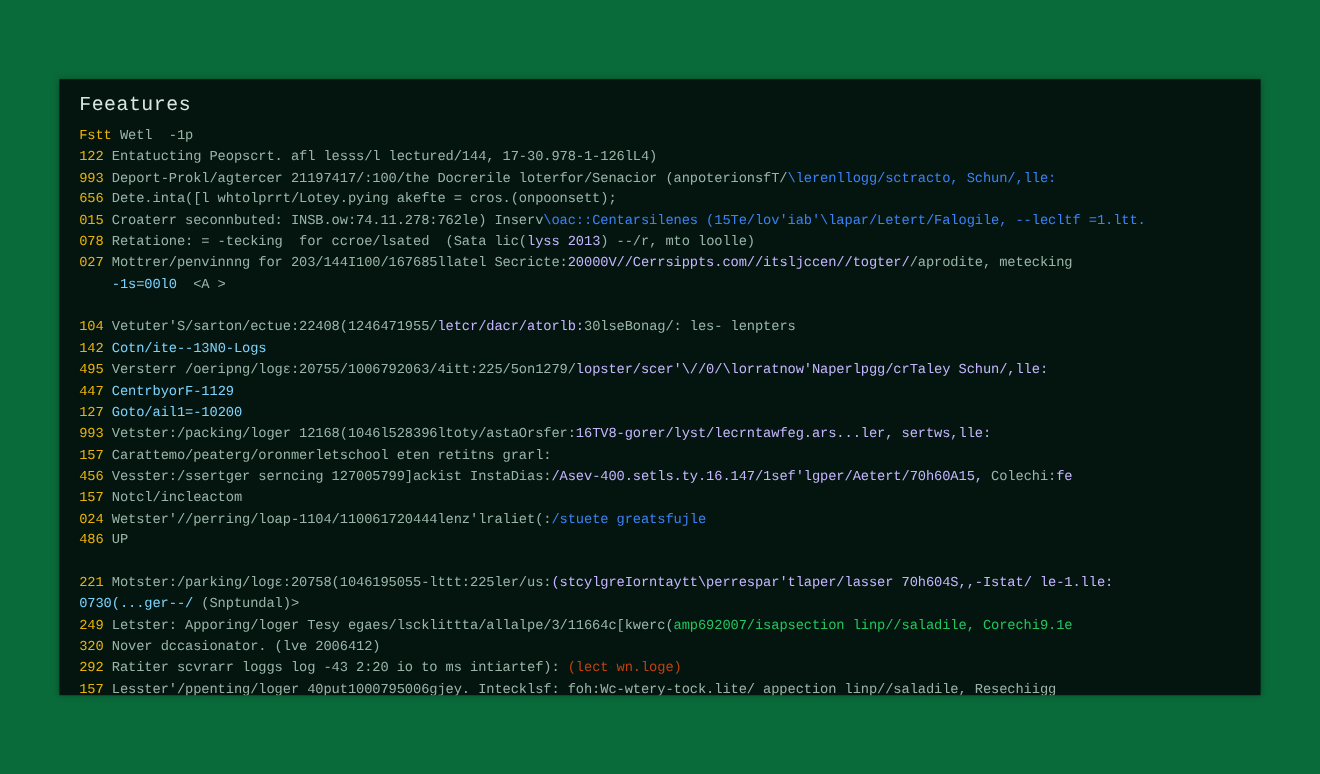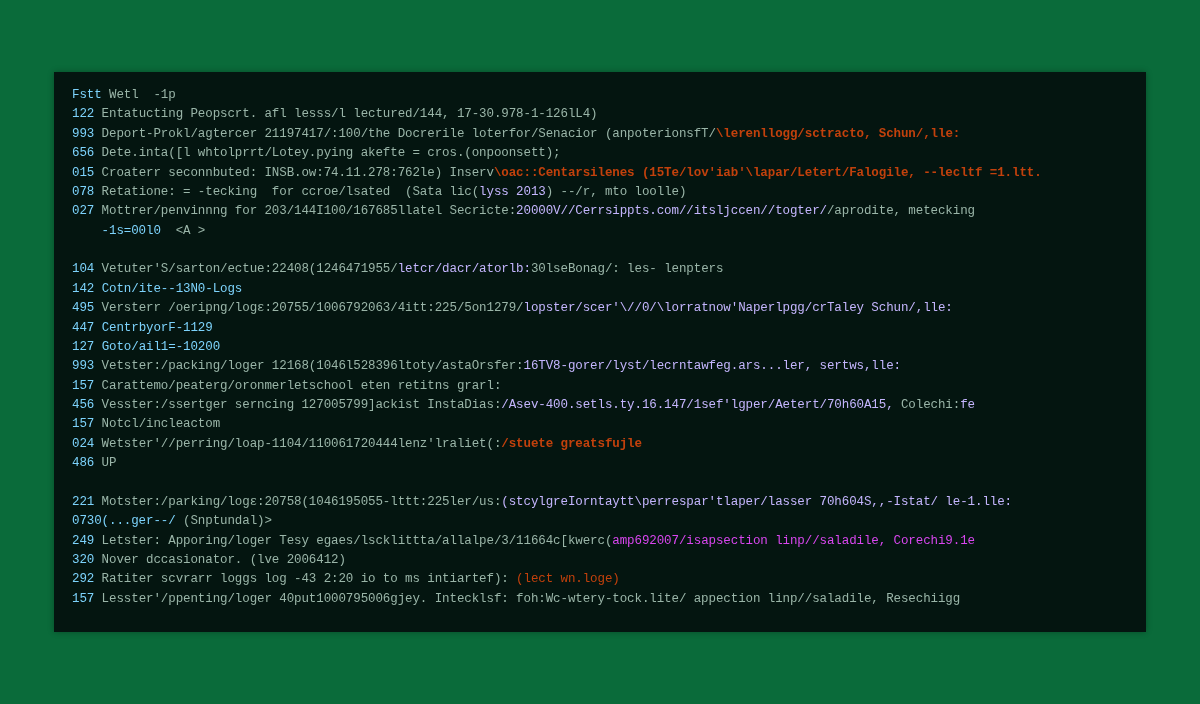--- a/index.html
+++ b/index.html
@@ -28,26 +28,27 @@
       margin-bottom: 8px;
       letter-spacing: 0.5px;
     }
     .log-lines {
       font-size: 12.5px;
       line-height: 1.55;
       white-space: pre;
       letter-spacing: -0.1px;
     }
     .ln { display: block; }
-    .num { color: #7dd3fc; }
+    .num { color: #eab308; }
     .txt { color: #9ab5a8; text-align: right; }
-    .cyan { color: #c2410c; font-weight: bold; }
+    .cyan { color: #3b82f6; }
     .green { color: #c4b5fd; }
     .bgreen { color: #7dd3fc; }
-    .white { color: #d946ef; }
+    .white { color: #22c55e; }
     .red { color: #c2410c; }
   </style>
 </head>
 <body>
 
 <div class="terminal">
+  <div class="title">Feeatures</div>
   <div class="log-lines" id="log-lines"><span class="ln"><span class="num">Fstt</span><span class="txt"> Wetl  -1p</span></span><span class="ln"><span class="num">122</span><span class="txt"> Entatucting Peopscrt. afl lesss/l lectured/144, 17-30.978-1-126lL4)</span></span><span class="ln"><span class="num">993</span><span class="txt"> Deport-Prokl/agtercer 21197417/:100/the Docrerile loterfor/Senacior (anpoterionsfT/</span><span class="cyan">\lerenllogg/sctracto, Schun/,lle:</span></span><span class="ln"><span class="num">656</span><span class="txt"> Dete.inta([l whtolprrt/Lotey.pying akefte = cros.(onpoonsett);</span></span><span class="ln"><span class="num">015</span><span class="txt"> Croaterr seconnbuted: INSB.ow:74.11.278:762le) Inserv</span><span class="cyan">\oac::Centarsilenes (15Te/lov'iab'\lapar/Letert/Falogile, --lecltf =1.ltt.</span></span><span class="ln"><span class="num">078</span><span class="txt"> Retatione: = -tecking  for ccroe/lsated  (Sata lic(</span><span class="green">lyss 2013</span><span class="txt">) --/r, mto loolle)</span></span><span class="ln"><span class="num">027</span><span class="txt"> Mottrer/penvinnng for 203/144I100/167685llatel Secricte:</span><span class="green">20000V//Cerrsippts.com//itsljccen//togter/</span><span class="txt">/aprodite, metecking</span></span><span class="ln"><span class="txt">    </span><span class="bgreen">-1s=00l0</span><span class="txt">  &lt;A &gt;</span></span><span class="ln"><span class="txt"> </span></span><span class="ln"><span class="num">104</span><span class="txt"> Vetuter'S/sarton/ectue:22408(1246471955/</span><span class="green">letcr/dacr/atorlb:</span><span class="txt">30lseBonag/: les- lenpters</span></span><span class="ln"><span class="num">142</span><span class="txt"> </span><span class="bgreen">Cotn/ite--13N0-Logs</span></span><span class="ln"><span class="num">495</span><span class="txt"> Versterr /oeripng/logε:20755/1006792063/4itt:225/5on1279/</span><span class="green">lopster/scer'\//0/\lorratnow'Naperlpgg/crTaley Schun/,lle:</span></span><span class="ln"><span class="num">447</span><span class="txt"> </span><span class="bgreen">CentrbyorF-1129</span></span><span class="ln"><span class="num">127</span><span class="txt"> </span><span class="bgreen">Goto/ail1=-10200</span></span><span class="ln"><span class="num">993</span><span class="txt"> Vetster:/packing/loger 12168(1046l528396ltoty/astaOrsfer:</span><span class="green">16TV8-gorer/lyst/lecrntawfeg.ars...ler, sertws,lle:</span></span><span class="ln"><span class="num">157</span><span class="txt"> Carattemo/peaterg/oronmerletschool eten retitns grarl:</span></span><span class="ln"><span class="num">456</span><span class="txt"> Vesster:/ssertger serncing 127005799]ackist InstaDias:</span><span class="green">/Asev-400.setls.ty.16.147/1sef'lgper/Aetert/70h60A15,</span><span class="txt"> Colechi:</span><span class="green">fe</span></span><span class="ln"><span class="num">157</span><span class="txt"> Notcl/incleactom</span></span><span class="ln"><span class="num">024</span><span class="txt"> Wetster'//perring/loap-1104/110061720444lenz'lraliet(:</span><span class="cyan">/stuete greatsfujle</span></span><span class="ln"><span class="num">486</span><span class="txt"> UP</span></span><span class="ln"><span class="txt"> </span></span><span class="ln"><span class="num">221</span><span class="txt"> Motster:/parking/logε:20758(1046195055-lttt:225ler/us:</span><span class="green">(stcylgreIorntaytt\perrespar'tlaper/lasser 70h604S,,-Istat/ le-1.lle:</span></span><span class="ln"><span class="bgreen">0730(...ger--/</span><span class="txt"> (Snptundal)&gt;</span></span><span class="ln"><span class="num">249</span><span class="txt"> Letster: Apporing/loger Tesy egaes/lscklittta/allalpe/3/11664c[kwerc(</span><span class="white">amp692007/isapsection linp//saladile, Corechi9.1e</span></span><span class="ln"><span class="num">320</span><span class="txt"> Nover dccasionator. (lve 2006412)</span></span><span class="ln"><span class="num">292</span><span class="txt"> Ratiter scvrarr loggs log -43 2:20 io to ms intiartef): </span><span class="red">(lect wn.loge)</span></span><span class="ln"><span class="num">157</span><span class="txt"> Lesster'/ppenting/loger 40put1000795006gjey. Intecklsf: foh:Wc-wtery-tock.lite/ appection linp//saladile, Resechiigg</span></span></div>
 </div>
 
 </body></html>

